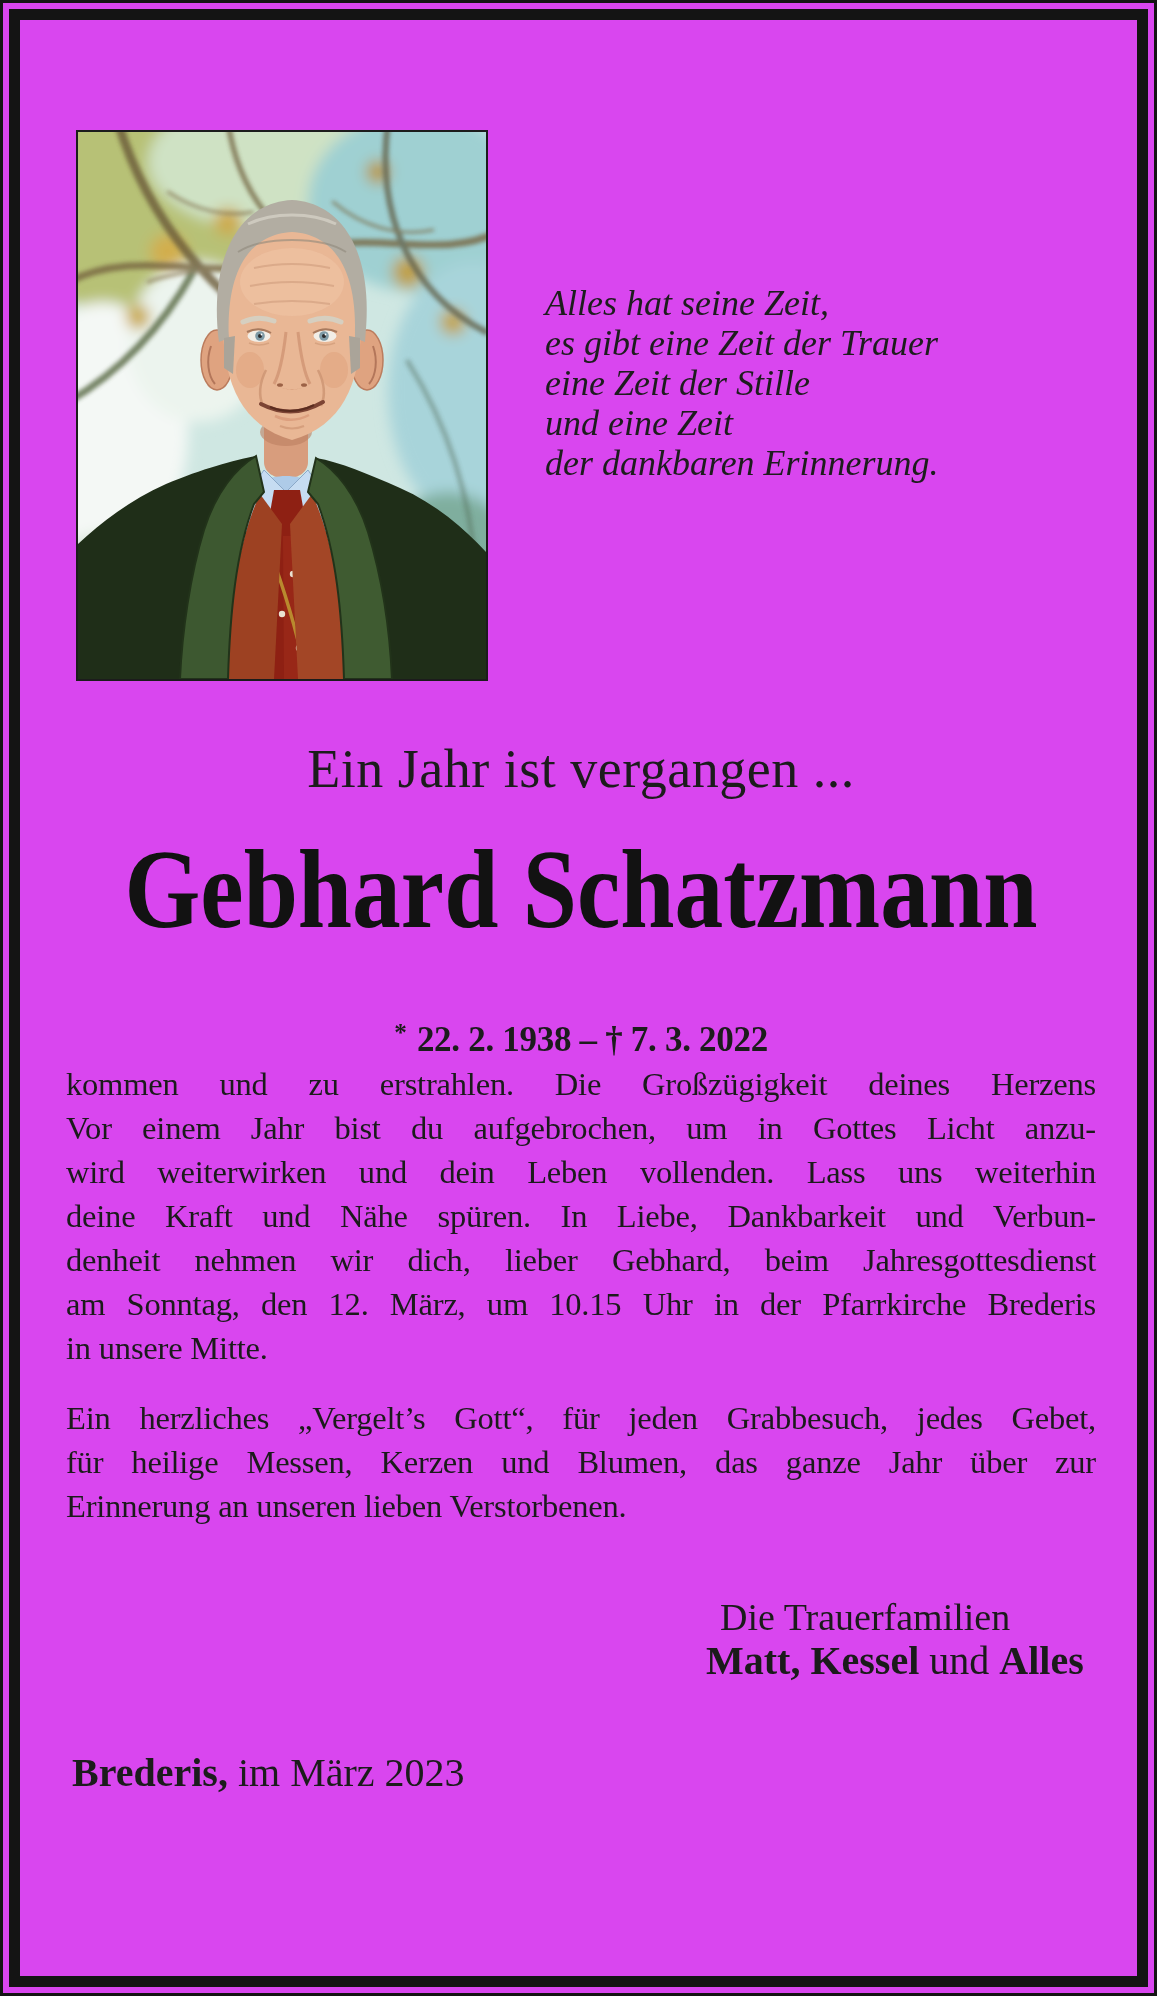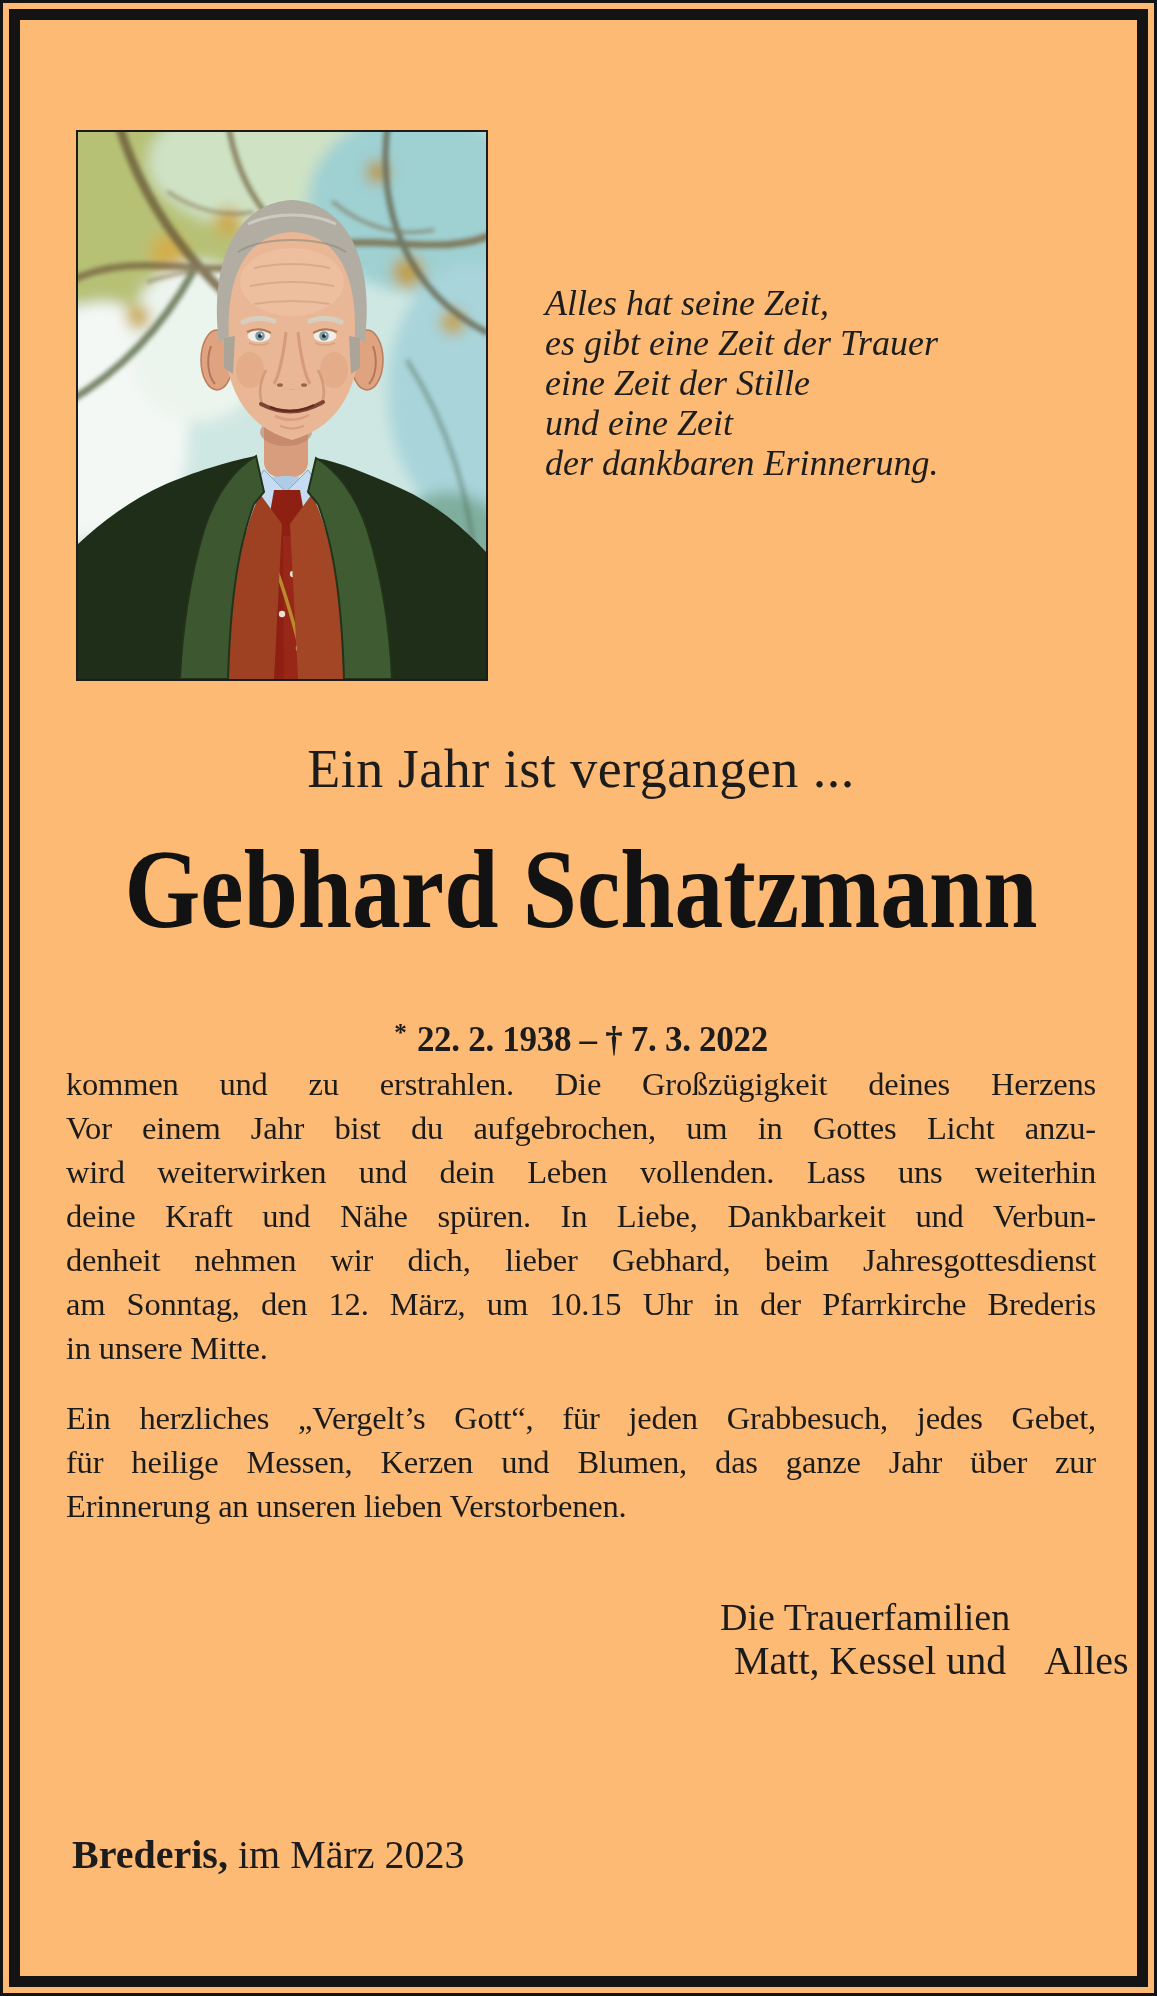--- a/index.html
+++ b/index.html
@@ -1,20 +1,20 @@
 <!DOCTYPE html>
 <html><head>
 <meta charset="utf-8">
 <style>
   html, body { margin: 0; padding: 0; background: #ffffff; }
   .page {
     position: relative;
     width: 1157px;
     height: 1996px;
-    background: #fdba74;
+    background: #d946ef;
     overflow: hidden;
     font-family: "Liberation Serif", "DejaVu Serif", serif;
     color: #1c1c1c;
     margin: 0 auto;
   }
   .frame-outer {
     position: absolute; inset: 0;
     border: 3px solid #141414;
     box-sizing: border-box;
   }
@@ -107,24 +107,24 @@
   }
   .family-intro {
     font-size: 38px;
     line-height: 42px;
     margin-left: 14px;
   }
   .family-names {
     font-size: 40px;
     line-height: 46px;
   }
-  .family-names b { font-weight: 400; margin-left: 28px; }
+  .family-names b { font-weight: 700; }
   .dateline {
     position: absolute;
-    left: 72px; top: 1832px;
+    left: 72px; top: 1750px;
     font-size: 40px;
     line-height: 46px;
   }
   .dateline b { font-weight: 700; }
 </style>
 </head>
 <body>
 
 <div class="page">
 

